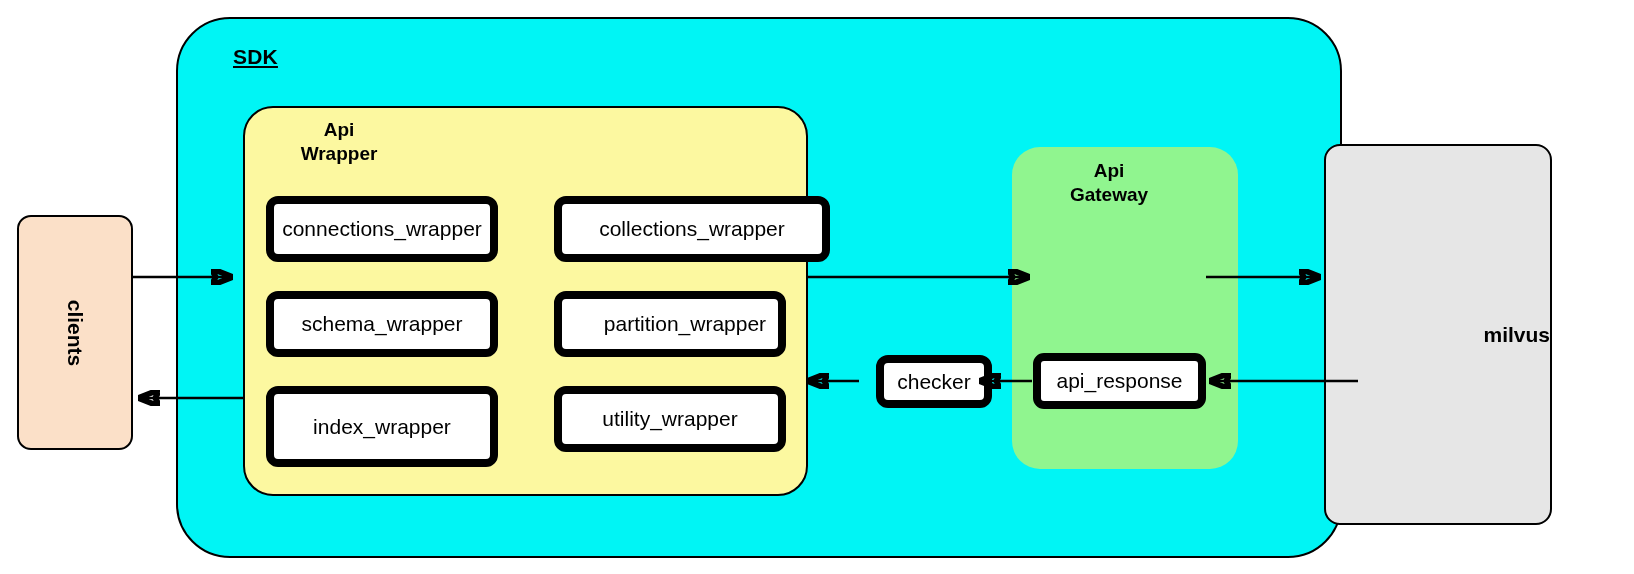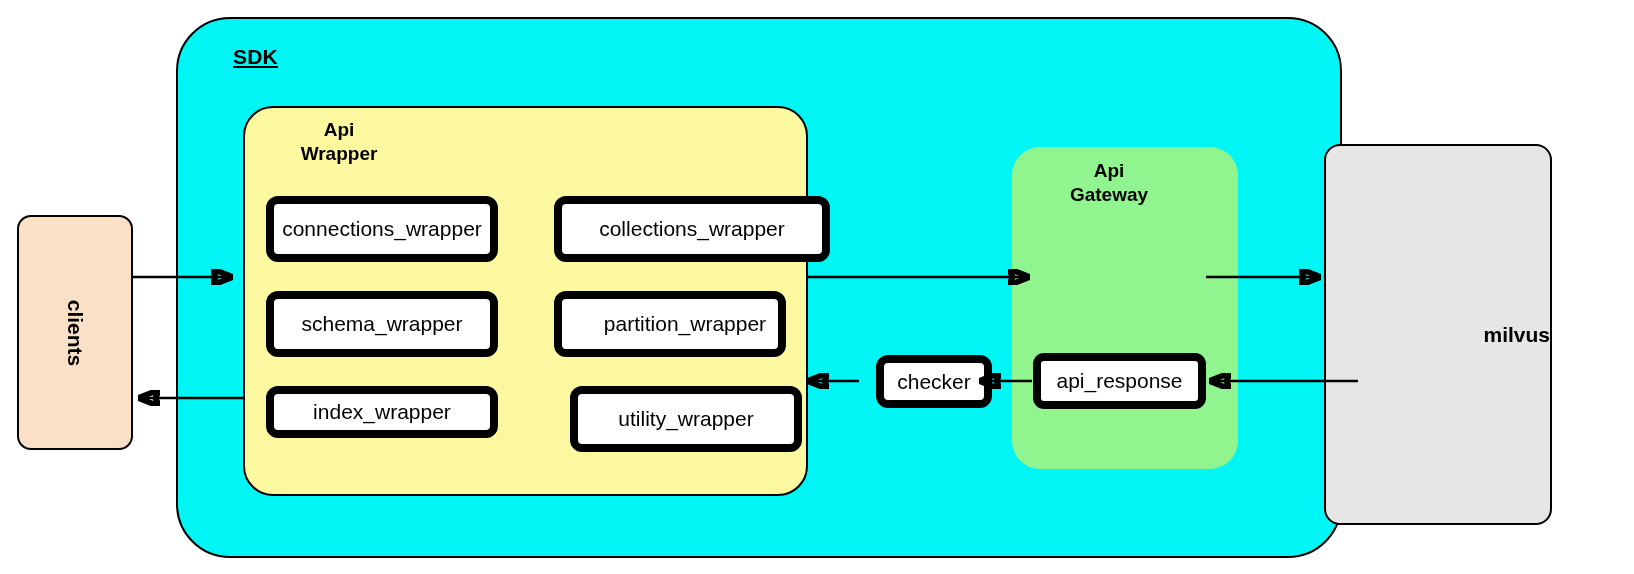--- a/index.html
+++ b/index.html
@@ -103,22 +103,22 @@
     font-size: 21px;
     color: #000000;
     font-weight: normal;
   }
 
   
   #box-connections-wrapper { left: 266px; top: 196px;  width: 232px; height: 66px; }
   #box-collections-wrapper { left: 554px; top: 196px;  width: 276px; height: 66px; }
   #box-schema-wrapper      { left: 266px; top: 291px;  width: 232px; height: 66px; }
   #box-partition-wrapper   { left: 554px; top: 291px;  width: 232px; height: 66px; padding-left: 30px; }
-  #box-index-wrapper       { left: 266px; top: 386px;  width: 232px; height: 52px; }
-  #box-utility-wrapper     { left: 554px; top: 386px;  width: 232px; height: 66px; margin-left: 16px; }
+  #box-index-wrapper       { left: 266px; top: 386px;  width: 232px; height: 81px; }
+  #box-utility-wrapper     { left: 554px; top: 386px;  width: 232px; height: 66px; }
 
   
   #box-api-request  { left: 1033px; top: 250px; width: 173px; height: 56px; }
   #box-api-response { left: 1033px; top: 353px; width: 173px; height: 56px; border-radius: 11px; }
 
   
   #box-checker { left: 860px; top: 355px; width: 116px; height: 53px; margin-left: 16px; }
 
   
   #box-clients {

